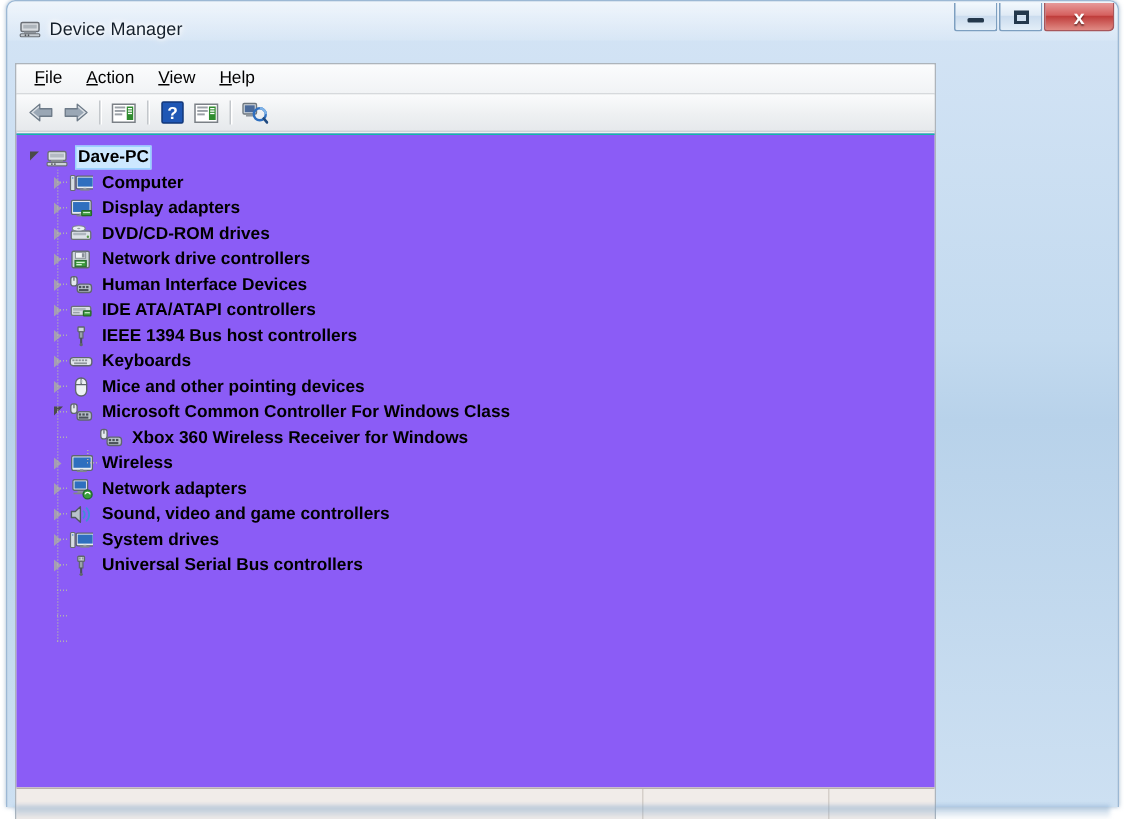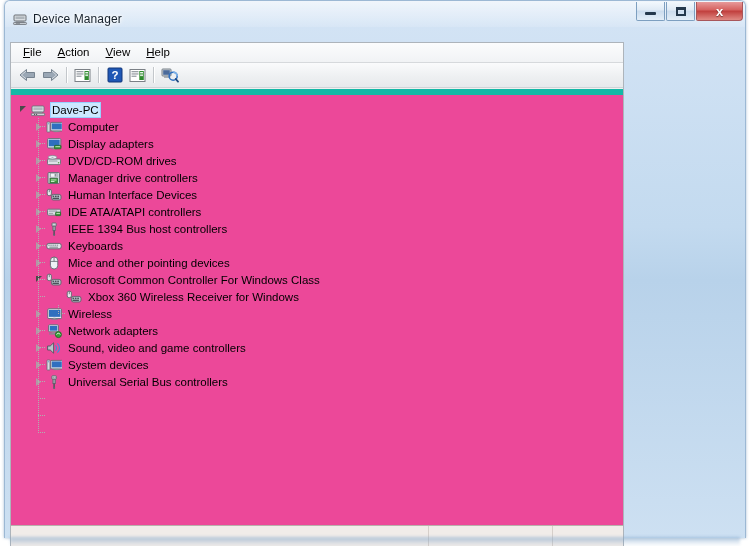--- a/index.html
+++ b/index.html
@@ -176,23 +176,24 @@
     box-shadow: 1px 0 0 #ffffff;
   }
 
   
   #content {
     position: absolute;
     left: 0;
     top: 46px;
     right: 0;
     bottom: 22px;
-    background: #ec4899;
-    border-top: 6px solid #14b8a6;
+    background: #8b5cf6;
+    border-top: 1px solid #14b8a6;
     overflow: hidden;
+    font-weight: bold;
   }
   #tree {
     position: relative;
     padding-top: 6px;
     font-size: 11.5px;
     color: #000000;
   }
   .tree-row {
     height: 17px;
     display: flex;
@@ -473,21 +474,21 @@
                 <div class="tri-collapsed"></div>
               </div>
               <div class="node-icon"><svg width="16" height="16" viewBox="0 0 16 16">
       <rect x="2" y="2.5" width="11.5" height="11" rx="1" fill="#cfd6dd" stroke="#636a71" stroke-width="0.9"></rect>
       <rect x="4.3" y="3.2" width="6.8" height="4" fill="#f2f5f8" stroke="#8a9199" stroke-width="0.7"></rect>
       <rect x="8.6" y="3.8" width="1.8" height="2.8" fill="#8a9199"></rect>
       <rect x="4" y="8.6" width="7.5" height="4.2" fill="#3c9a3c" stroke="#25692a" stroke-width="0.7"></rect>
       <rect x="4.9" y="9.5" width="5.6" height="0.9" fill="#d4f0d4"></rect>
       <rect x="4.9" y="11" width="3.6" height="0.9" fill="#d4f0d4"></rect>
     </svg></div>
-              <div class="node-label">Manager drive controllers</div>
+              <div class="node-label">Network drive controllers</div>
             </div>
             <div class="tree-row">
               <div class="tw-indent" style="width: 20px;"></div>
               <div class="expander">
                 <div class="tri-collapsed"></div>
               </div>
               <div class="node-icon"><svg width="16" height="16" viewBox="0 0 16 16">
       <rect x="1.2" y="2.4" width="4.2" height="6.2" rx="1.6" fill="#e4e9ee" stroke="#5f666d" stroke-width="0.9"></rect>
       <path d="M3.3 2.4 L3.3 5.2" stroke="#5f666d" stroke-width="0.8"></path>
       <rect x="5.5" y="7.4" width="9.5" height="5.6" rx="1.8" fill="#b9c2cb" stroke="#5f666d" stroke-width="0.9"></rect>
@@ -630,21 +631,21 @@
                 <div class="tri-collapsed"></div>
               </div>
               <div class="node-icon"><svg width="16" height="16" viewBox="0 0 16 16">
       <rect x="1" y="3" width="3" height="10" rx="0.6" fill="#d7dde3" stroke="#666d74" stroke-width="0.8"></rect>
       <circle cx="2.5" cy="4.7" r="0.5" fill="#3a7fd5"></circle>
       <rect x="4.8" y="3.4" width="12" height="8.5" rx="1" fill="#e8edf2" stroke="#5d6670" stroke-width="0.9"></rect>
   <rect x="5.8" y="4.4" width="10" height="6" fill="#2f6fbf"></rect>
       <rect x="7.5" y="12" width="6.2" height="1.1" fill="#7f868d"></rect>
       <rect x="9.6" y="11.2" width="2" height="1" fill="#9aa1a8"></rect>
     </svg></div>
-              <div class="node-label">System devices</div>
+              <div class="node-label">System drives</div>
             </div>
             <div class="tree-row">
               <div class="tw-indent" style="width: 20px;"></div>
               <div class="expander">
                 <div class="tri-collapsed"></div>
               </div>
               <div class="node-icon"><svg width="16" height="16" viewBox="0 0 16 16">
       <rect x="5.9" y="1.8" width="4.4" height="3.4" rx="0.6" fill="#cfd6dd" stroke="#5f666d" stroke-width="0.9"></rect>
       <rect x="6.7" y="2.6" width="1.1" height="1.4" fill="#8d949b"></rect>
       <rect x="8.6" y="2.6" width="1.1" height="1.4" fill="#8d949b"></rect>

